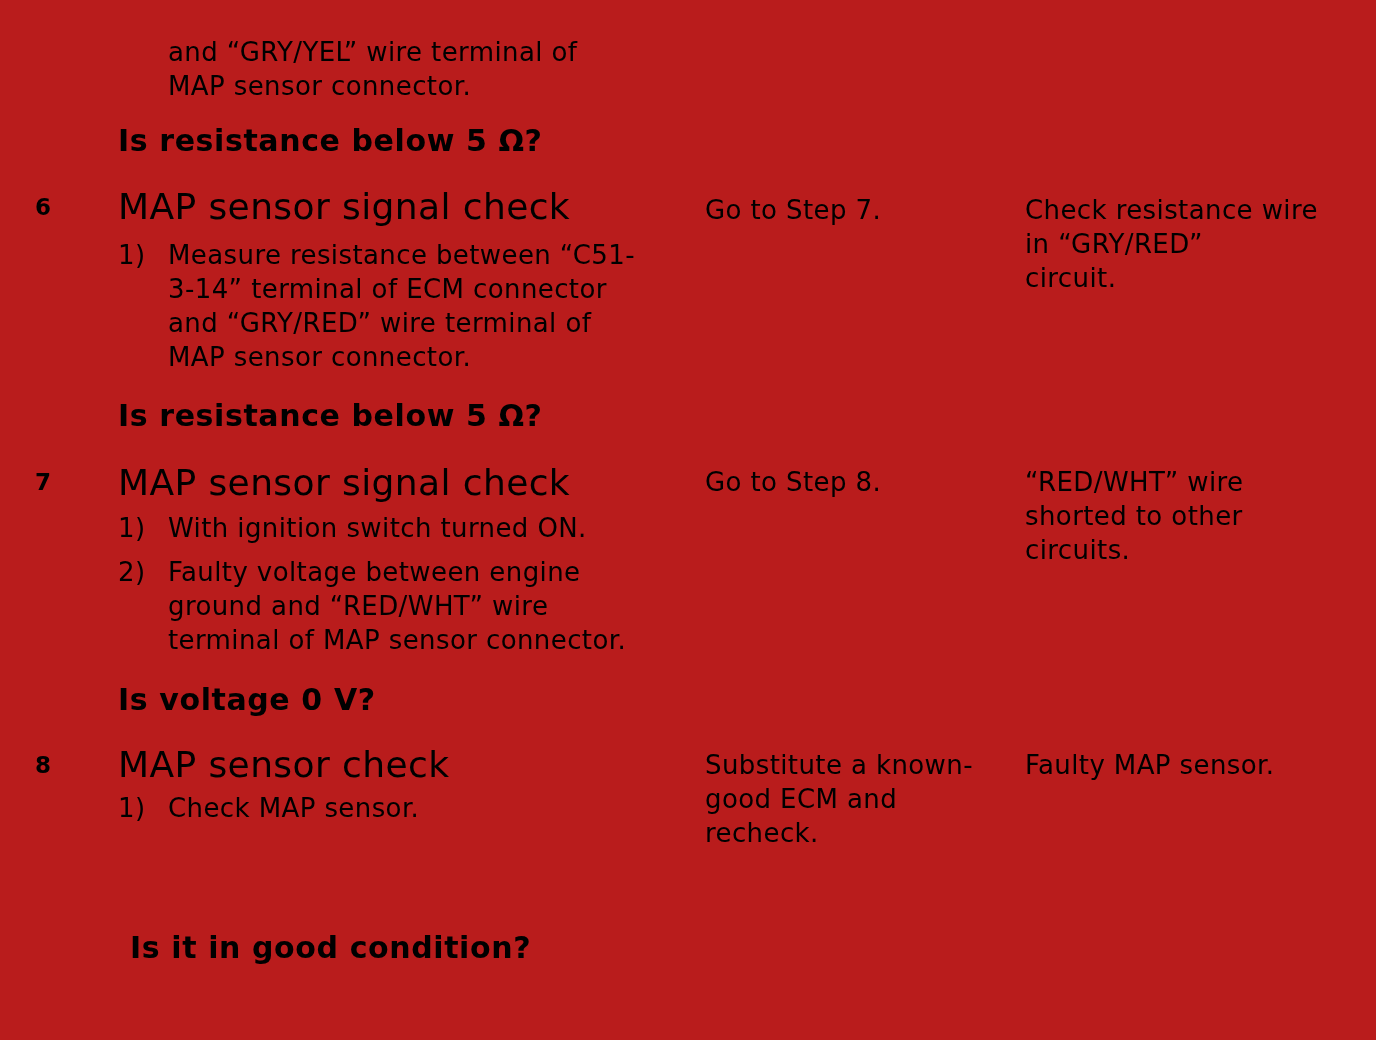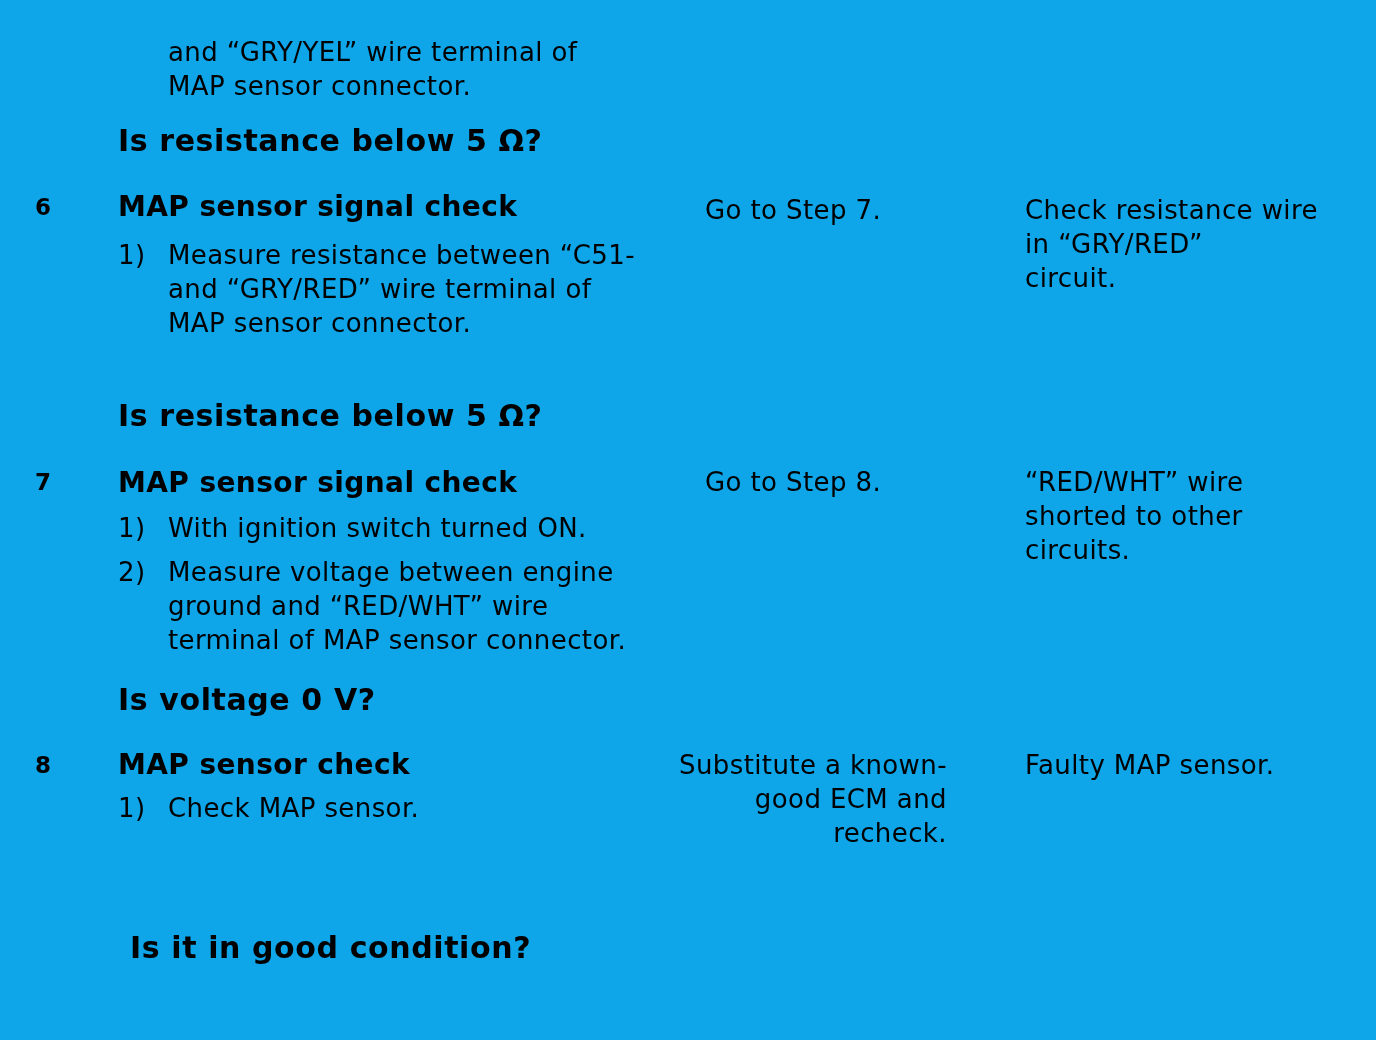--- a/index.html
+++ b/index.html
@@ -1,20 +1,20 @@
 <!DOCTYPE html>
 <html><head>
 <meta charset="utf-8">
 <style>
   html, body { margin: 0; padding: 0; background: #ffffff; }
   .page {
     position: relative;
     width: 1376px;
     height: 1040px;
-    background: #0ea5e9;
+    background: #b91c1c;
     color: #000000;
     font-family: "DejaVu Sans", sans-serif;
     overflow: hidden;
   }
   .abs { position: absolute; }
   .body-text {
     font-size: 26px;
     line-height: 34px;
     letter-spacing: 0.4px;
   }
@@ -28,23 +28,23 @@
     white-space: pre;
   }
   .step-number {
     position: absolute;
     font-size: 23px;
     line-height: 28px;
     font-weight: bold;
   }
   .step-title {
     position: absolute;
-    font-size: 28px;
+    font-size: 36px;
     line-height: 36px;
-    font-weight: bold;
+    font-weight: normal;
     letter-spacing: 0.4px;
     white-space: pre;
   }
   .list-item {
     position: absolute;
     display: flex;
     align-items: flex-start;
   }
   .marker { width: 50px; flex: none; }
   .cell { position: absolute; }
@@ -62,20 +62,21 @@
     <h2 class="question" style="left:118px; top:122px; margin:0;">Is resistance below 5 Ω?</h2>
   </section>
 
   <section>
     <span class="step-number" style="left:35px; top:193px;">6</span>
     <h3 class="step-title" style="left:118px; top:189px; margin:0;">MAP sensor signal check</h3>
     <div class="list-item body-text" style="left:118px; top:238px;">
       <span class="marker">1)</span>
       <span>
         <span class="line">Measure resistance between “C51-</span>
+        <span class="line">3-14” terminal of ECM connector</span>
         <span class="line">and “GRY/RED” wire terminal of</span>
         <span class="line">MAP sensor connector.</span>
       </span>
     </div>
     <h2 class="question" style="left:118px; top:397px; margin:0;">Is resistance below 5 Ω?</h2>
     <div class="cell body-text" style="left:705px; top:193px;">
       <span class="line">Go to Step 7.</span>
     </div>
     <div class="cell body-text" style="left:1025px; top:193px;">
       <span class="line">Check resistance wire</span>
@@ -89,21 +90,21 @@
     <h3 class="step-title" style="left:118px; top:465px; margin:0;">MAP sensor signal check</h3>
     <div class="list-item body-text" style="left:118px; top:511px;">
       <span class="marker">1)</span>
       <span>
         <span class="line">With ignition switch turned ON.</span>
       </span>
     </div>
     <div class="list-item body-text" style="left:118px; top:555px;">
       <span class="marker">2)</span>
       <span>
-        <span class="line">Measure voltage between engine</span>
+        <span class="line">Faulty voltage between engine</span>
         <span class="line">ground and “RED/WHT” wire</span>
         <span class="line">terminal of MAP sensor connector.</span>
       </span>
     </div>
     <h2 class="question" style="left:118px; top:681px; margin:0;">Is voltage 0 V?</h2>
     <div class="cell body-text" style="left:705px; top:465px;">
       <span class="line">Go to Step 8.</span>
     </div>
     <div class="cell body-text" style="left:1025px; top:465px;">
       <span class="line">“RED/WHT” wire</span>
@@ -115,21 +116,21 @@
   <section>
     <span class="step-number" style="left:35px; top:751px;">8</span>
     <h3 class="step-title" style="left:118px; top:747px; margin:0;">MAP sensor check</h3>
     <div class="list-item body-text" style="left:118px; top:791px;">
       <span class="marker">1)</span>
       <span>
         <span class="line">Check MAP sensor.</span>
       </span>
     </div>
     <h2 class="question" style="left:118px; top:917px; margin:12px;">Is it in good condition?</h2>
-    <div class="cell body-text" style="left:679px; top:748px;text-align:right;">
+    <div class="cell body-text" style="left:705px; top:748px;">
       <span class="line">Substitute a known-</span>
       <span class="line">good ECM and</span>
       <span class="line">recheck.</span>
     </div>
     <div class="cell body-text" style="left:1025px; top:748px;">
       <span class="line">Faulty MAP sensor.</span>
     </div>
   </section>
 
 </div>

